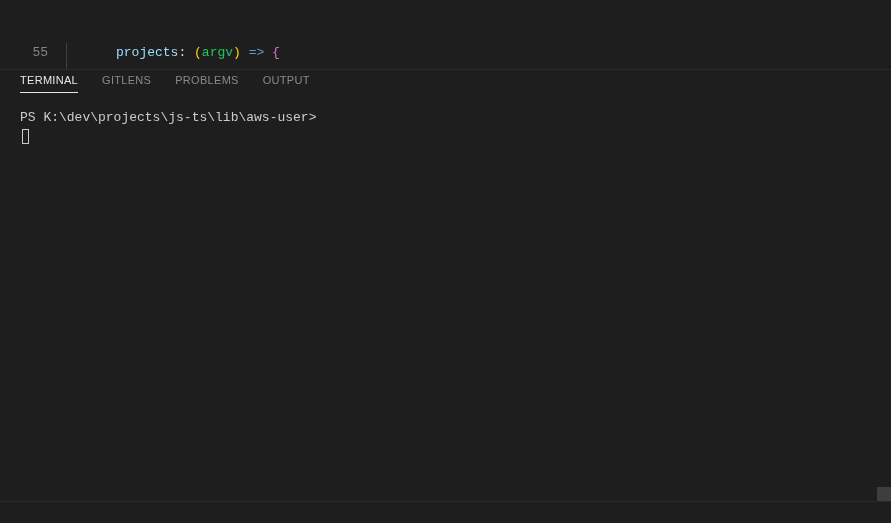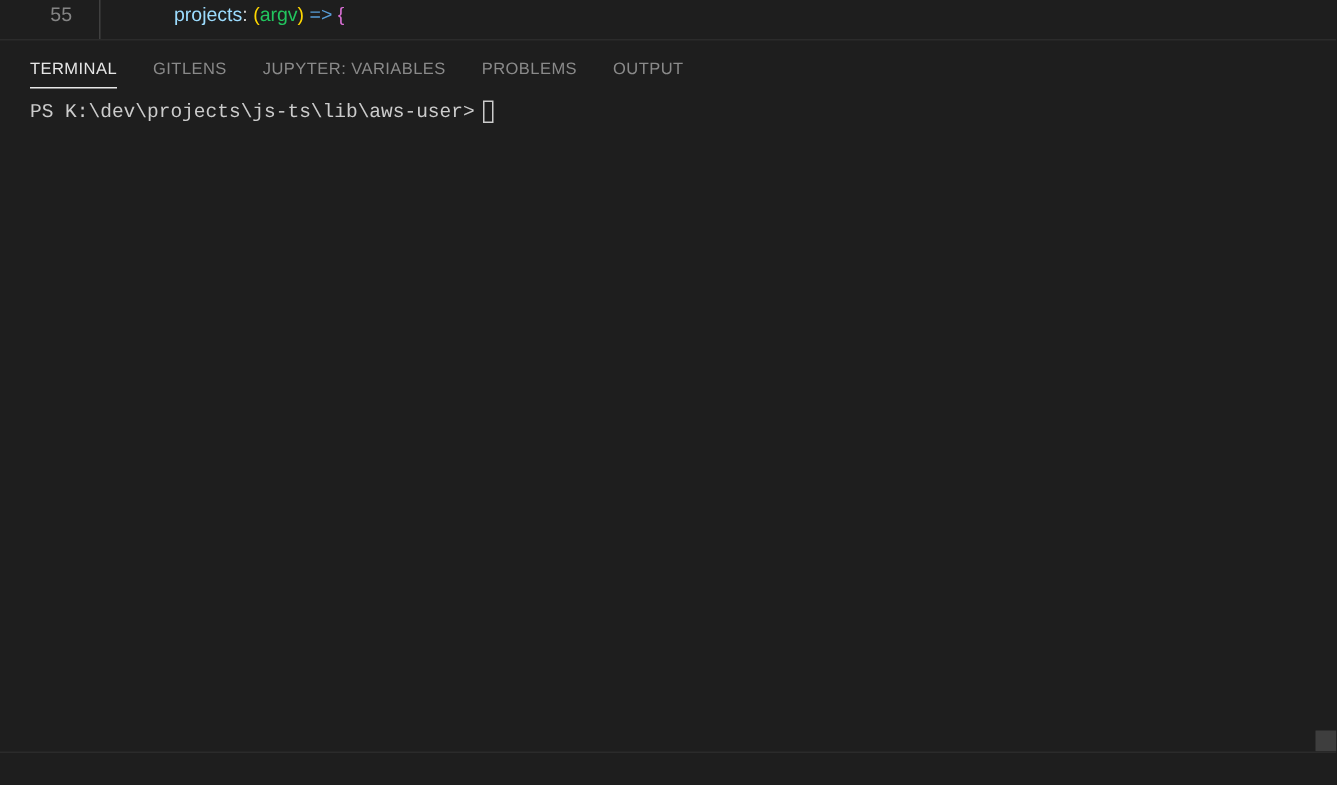--- a/index.html
+++ b/index.html
@@ -13,22 +13,23 @@
       background: #1e1e1e;
       font-family: 'Segoe UI', Tahoma, Geneva, sans-serif;
       overflow: hidden;
       position: relative;
     }
     .editor-area {
       height: 26px;
       display: flex;
       background: #1e1e1e;
       color: #d4d4d4;
-      font-family: Liberation Sans, sans-serif;
+      font-family: Liberation Mono, monospace;
       font-size: 13px;
+      margin-top: 43px;
     }
     .gutter {
       width: 66px;
       display: flex;
       align-items: flex-start;
       background: #1e1e1e;
     }
     .line-number {
       color: #858585;
       text-align: right;
@@ -56,21 +57,21 @@
     .tk-param { color: #22c55e; }
     .tk-arrow { color: #569cd6; }
     .tk-brace { color: #da70d6; }
 
     .panel-container {
       background: #1e1e1e;
       border-top: 1px solid #2b2b2b;
     }
     .panel-tabs {
       display: flex;
-      align-items: flex-end;
+      align-items: flex-start;
       height: 32px;
       padding: 0 20px;
       gap: 24px;
     }
     .panel-tab {
       color: #8a8a8a;
       font-size: 11px;
       letter-spacing: 0.3px;
       cursor: pointer;
       padding: 4px 0 6px 0;
@@ -82,20 +83,21 @@
       border-bottom: 1px solid #e7e7e7;
     }
     .terminal-content {
       padding: 8px 20px;
       font-family: Consolas, 'Courier New', monospace;
       font-size: 13px;
       color: #cccccc;
       display: flex;
       align-items: flex-start;
       gap: 4px;
+      flex-direction: column;
     }
     .prompt-text {
       color: #cccccc;
     }
     .terminal-cursor {
       display: inline-block;
       width: 7px;
       height: 15px;
       border: 1px solid #cccccc;
       margin-left: 2px;
@@ -128,21 +130,20 @@
   <div class="glyph-margin"></div>
   <div class="code-content">
     <span class="code-line"><span class="tk-prop">projects</span><span class="tk-punct">: </span><span class="tk-paren">(</span><span class="tk-param">argv</span><span class="tk-paren">)</span><span class="tk-punct"> </span><span class="tk-arrow">=&gt;</span><span class="tk-punct"> </span><span class="tk-brace">{</span></span>
   </div>
 </div>
 
 <div class="panel-container">
   <div class="panel-tabs">
     <div class="panel-tab active">TERMINAL</div>
     <div class="panel-tab">GITLENS</div>
-    <div class="panel-tab">JUPYTER: VARIABLES</div>
     <div class="panel-tab">PROBLEMS</div>
     <div class="panel-tab">OUTPUT</div>
   </div>
   <div class="terminal-content">
     <span class="prompt-text">PS K:\dev\projects\js-ts\lib\aws-user&gt;</span>
     <span class="terminal-cursor"></span>
   </div>
 </div>
 
 <div class="scroll-corner"></div>

